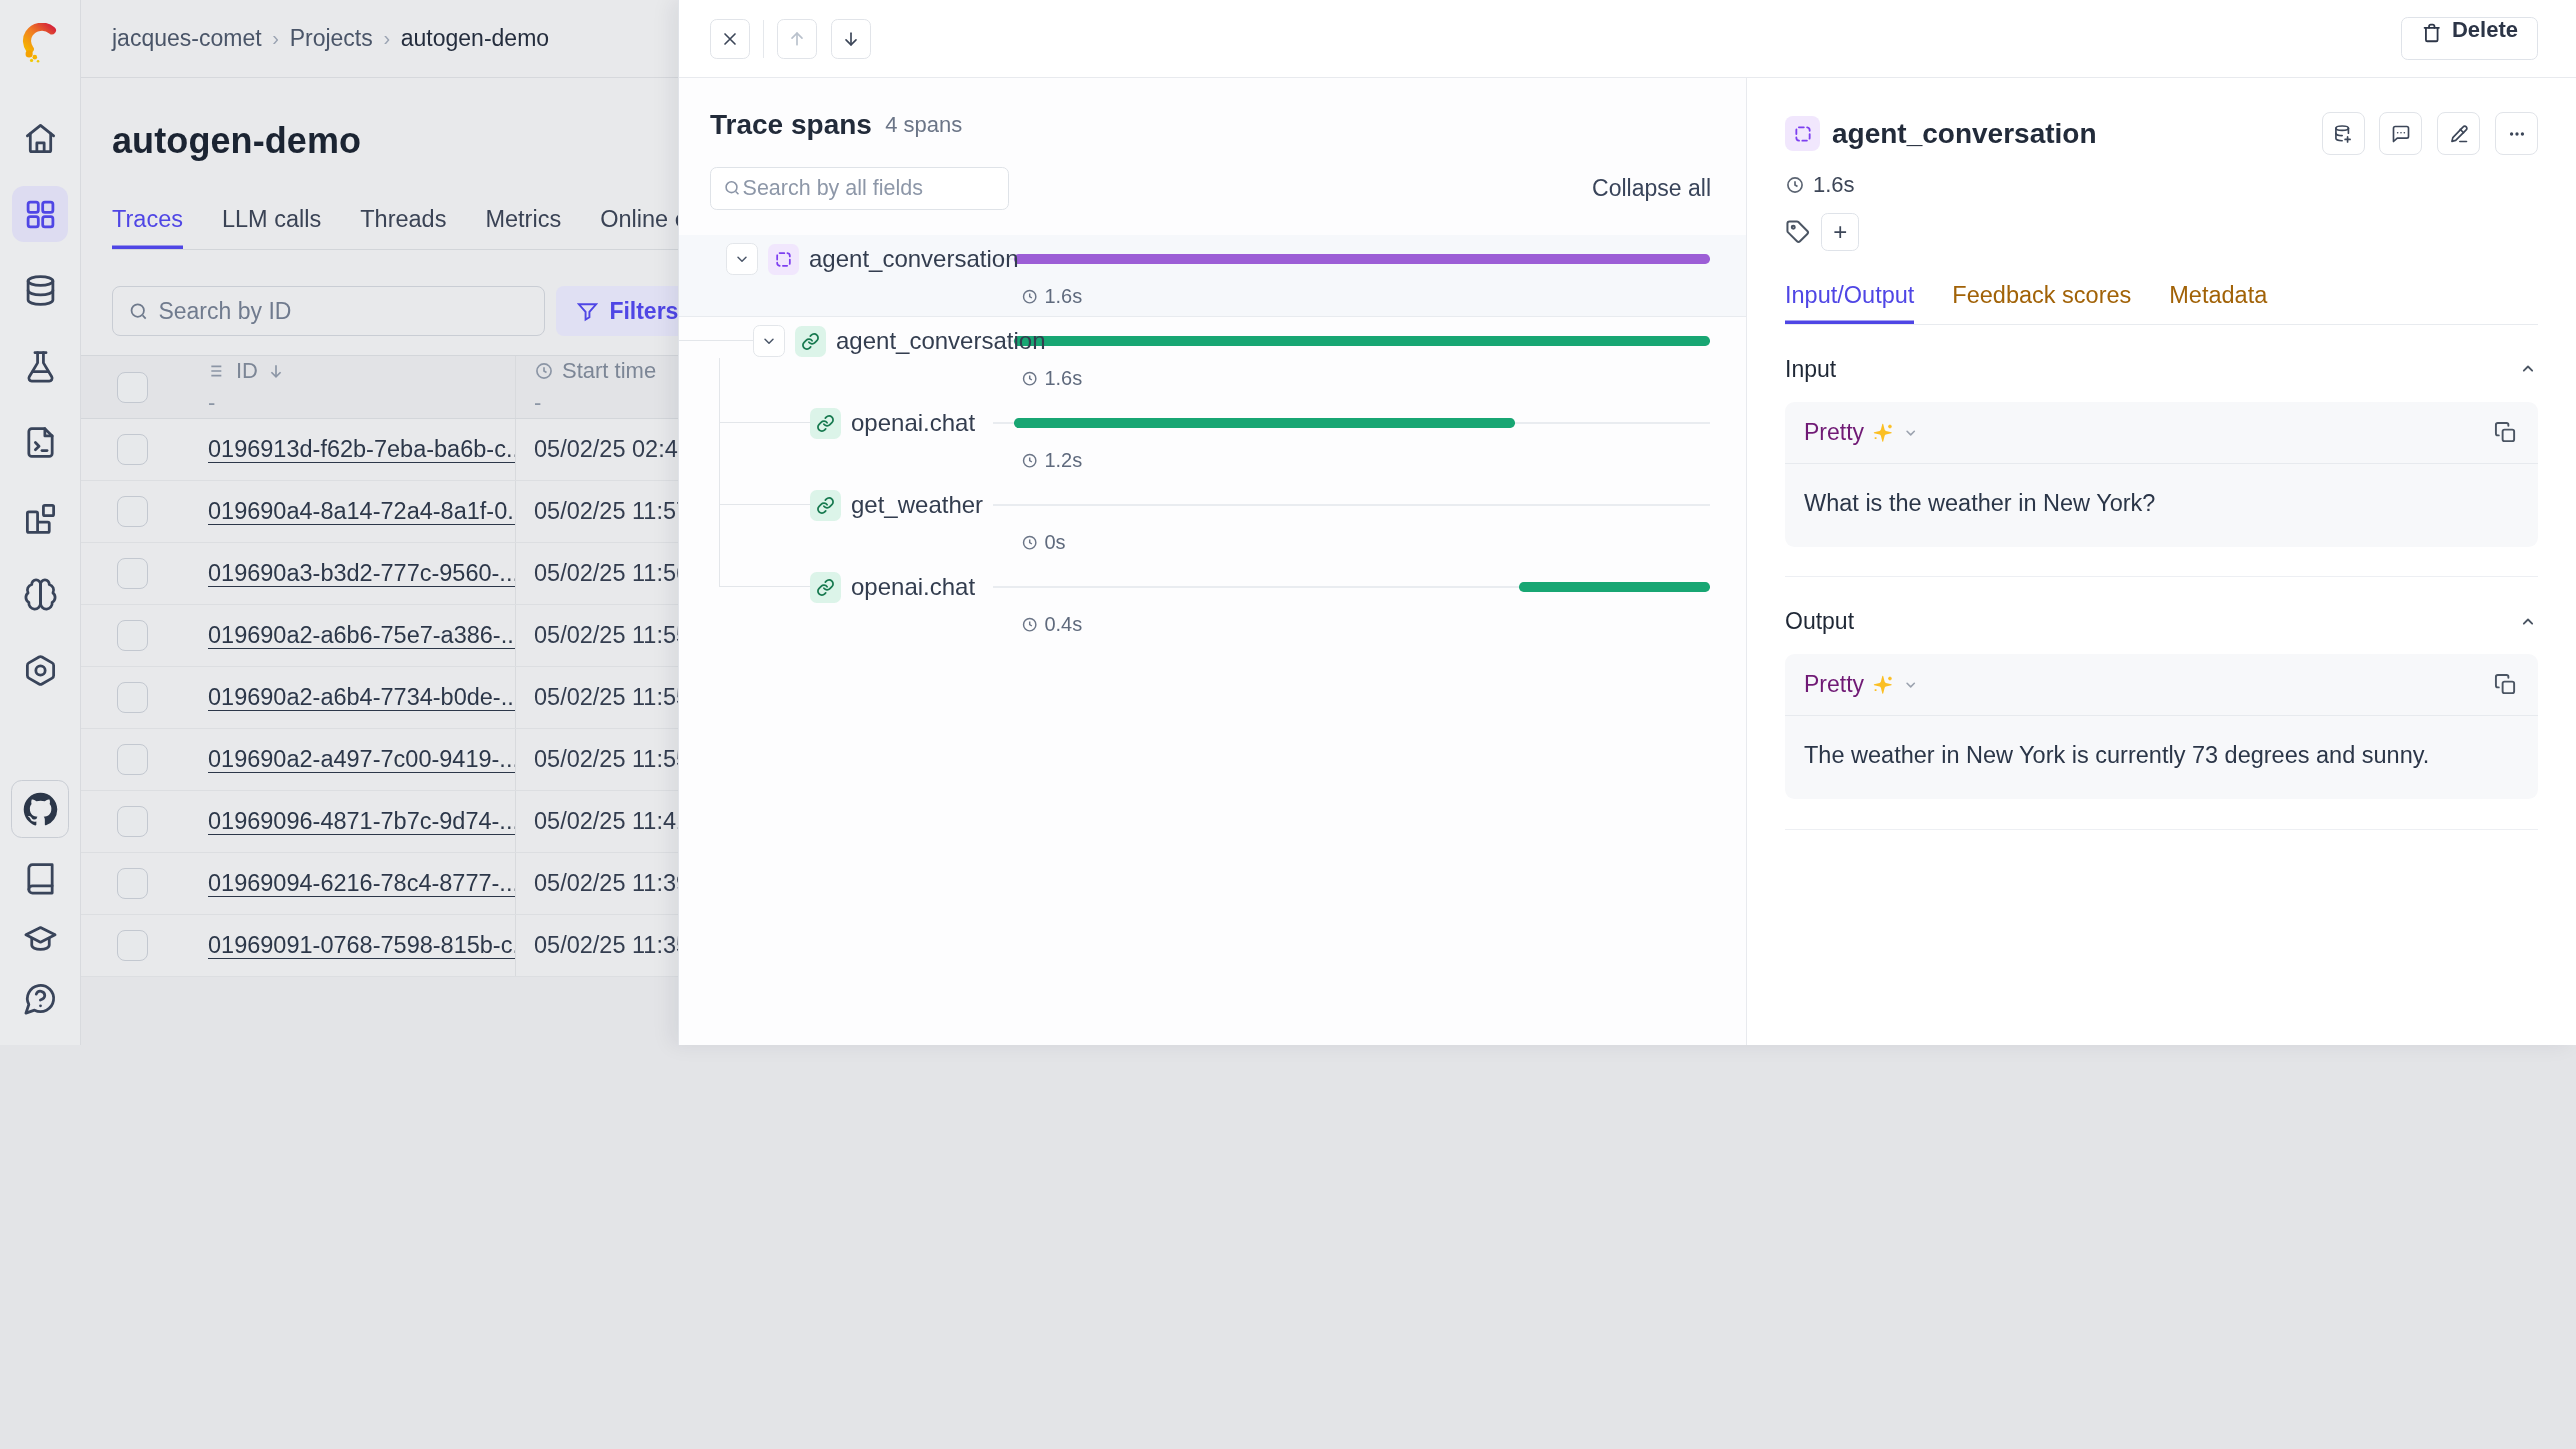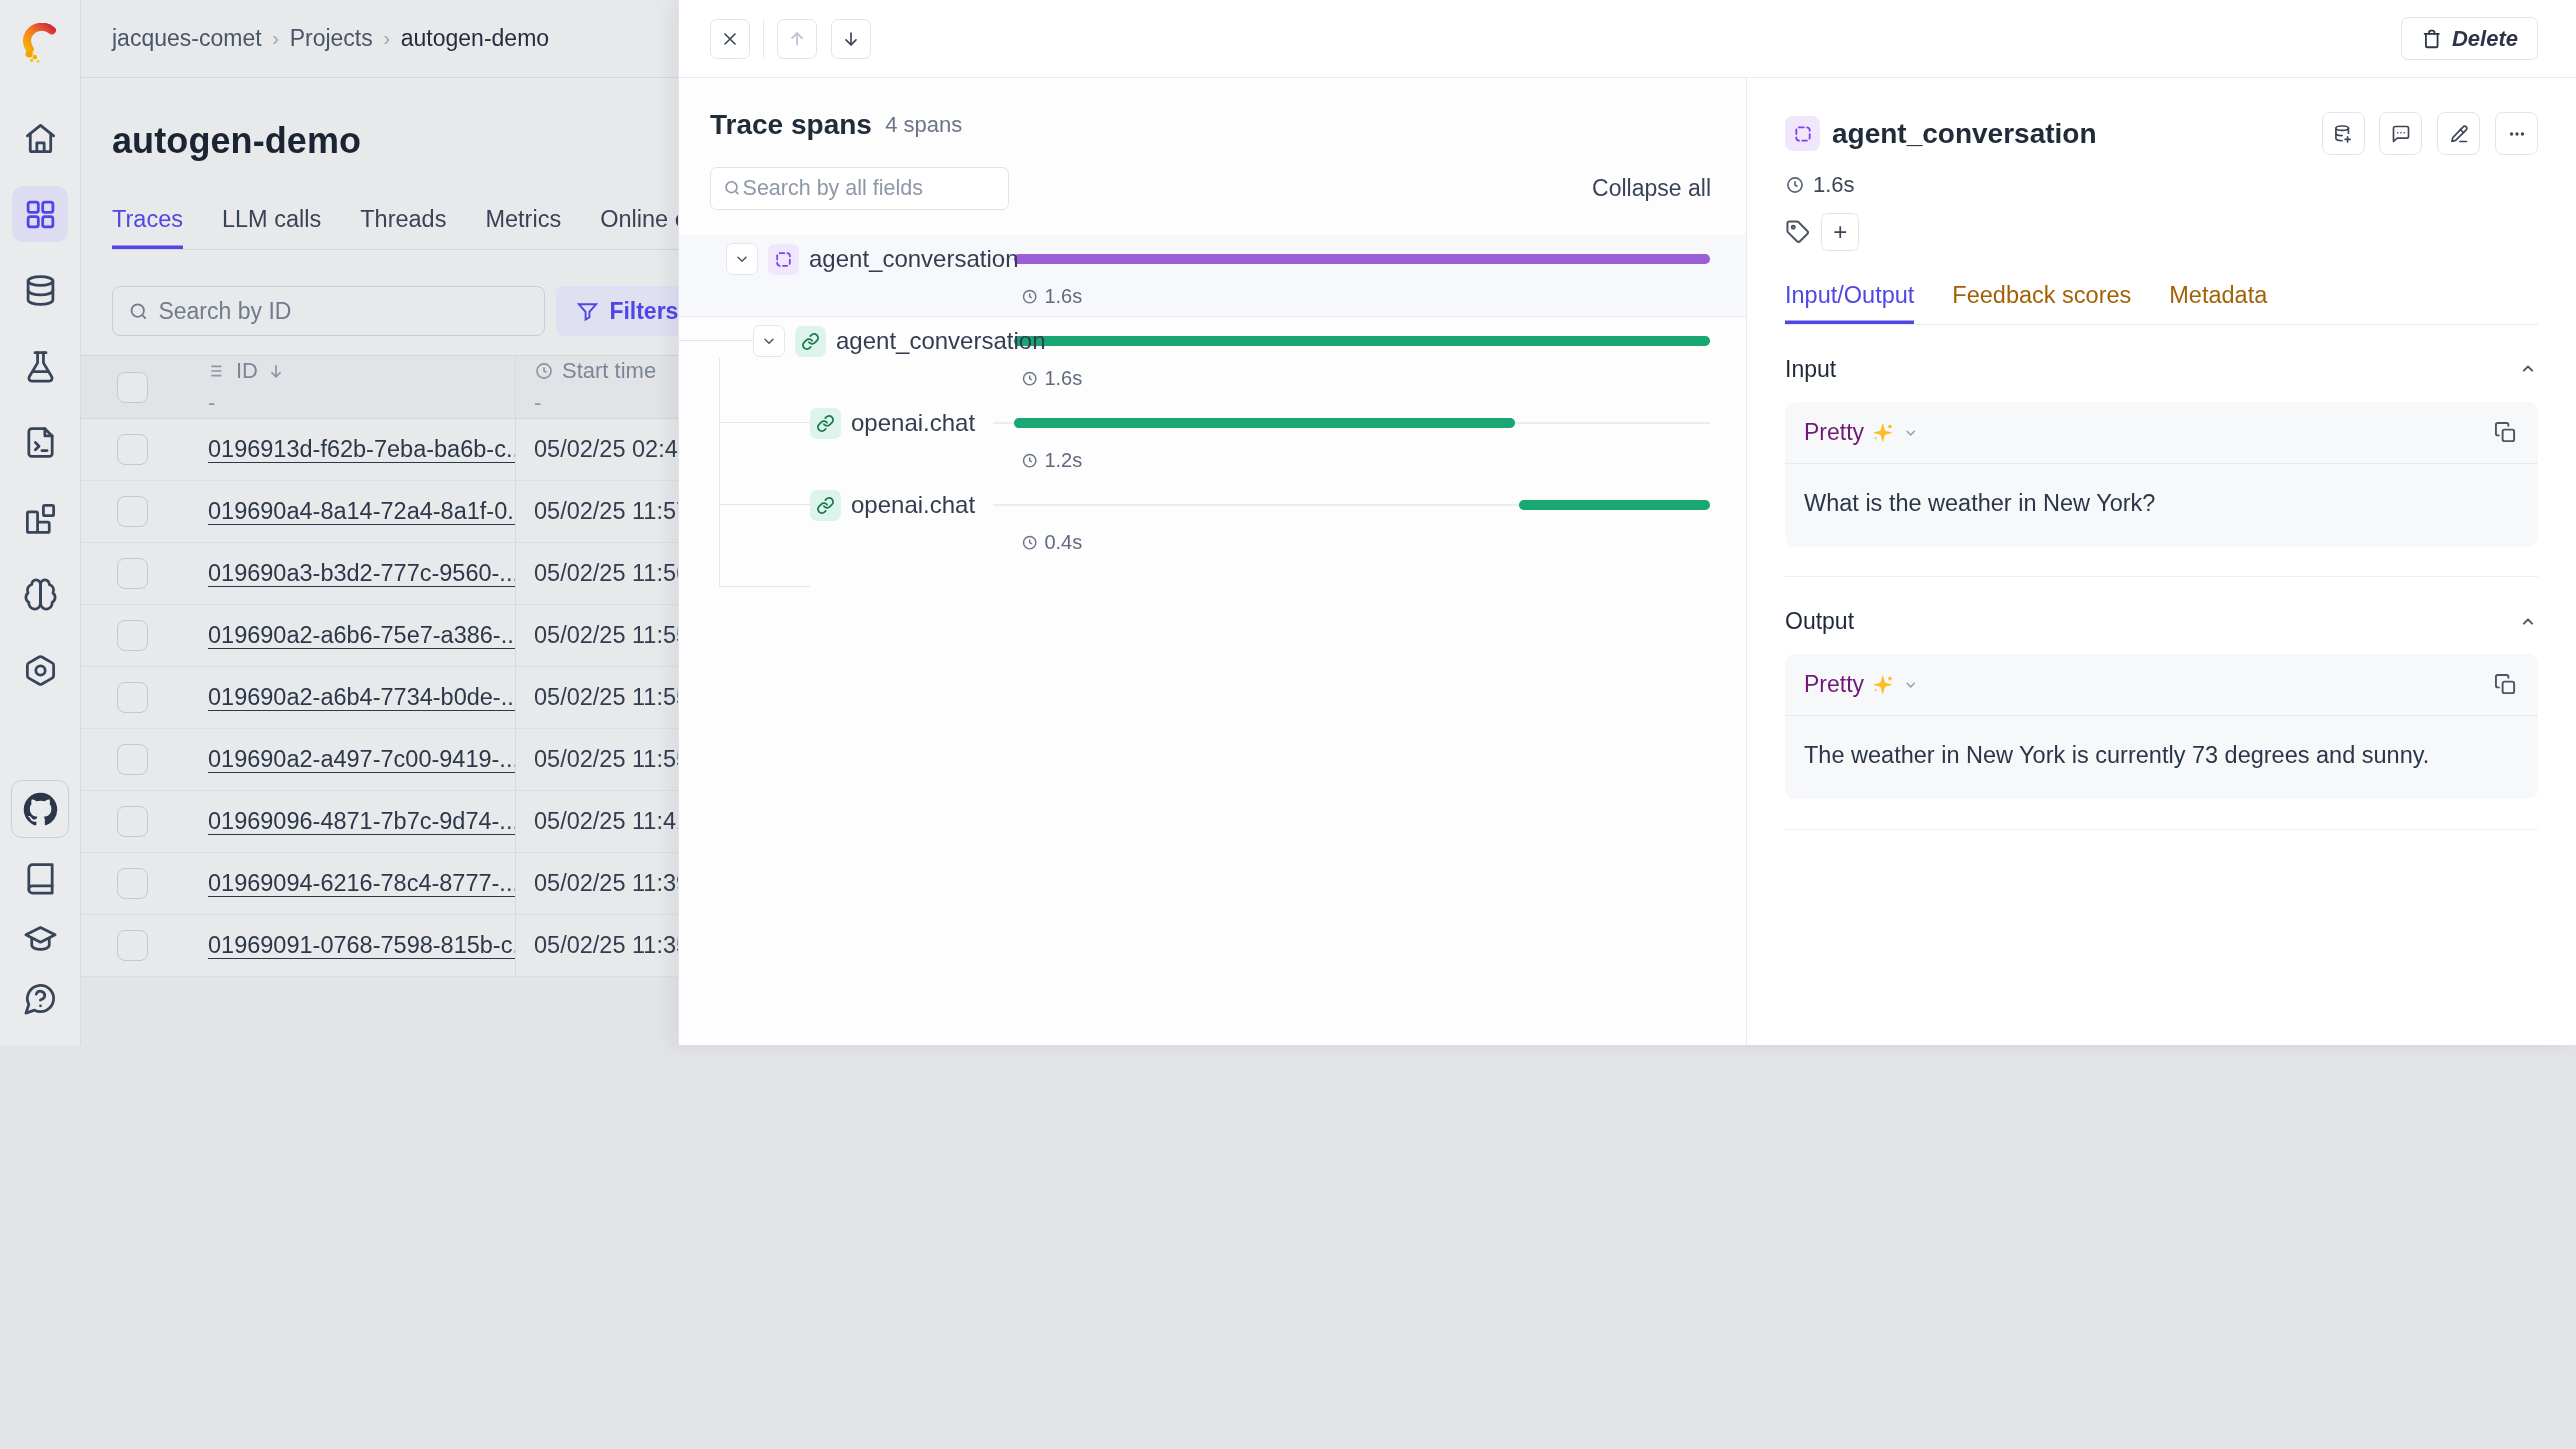--- a/index.html
+++ b/index.html
@@ -54,21 +54,21 @@
   .idlink { font-size:23.5px; color:#2c3749; text-decoration:underline; text-underline-offset:4.7px; cursor:pointer; }
   .sttext { font-size:23.5px; color:#333d4f; }
 
   
   .drawer { position:absolute; left:678px; top:0; right:0; height:100%; background:#fff; z-index:5; border-left:0.7px solid #e0e3e8; box-shadow:-6.7px 0 20px rgba(20,30,50,.07); display:flex; flex-direction:column; }
   .dtop { height:78px; border-bottom:0.7px solid #e8eaee; display:flex; align-items:center; padding:0 38px 0 31px; gap:13.4px; flex:none; }
   .iconbtn { width:40px; height:40px; border:0.7px solid #e1e4e9; border-radius:6.7px; background:#fff; display:flex; align-items:center; justify-content:center; cursor:pointer; }
   .iconbtn svg { width:20px; height:20px; stroke:#3c4658; stroke-width:2; fill:none; stroke-linecap:round; stroke-linejoin:round; }
   .iconbtn.disabled svg { stroke:#b9c1cc; }
   .vdiv { width:0.7px; height:38px; background:#e5e8ec; }
-  .delete-btn { margin-left:auto; height:43px; border:0.7px solid #dfe3e9; border-radius:6.7px; background:#fff; display:flex; align-items:center; gap:9.4px; padding:16px 19px; font-size:22px; font-weight:600; color:#2c3547; cursor:pointer;font-style:italic; }
+  .delete-btn { margin-left:auto; height:43px; border:0.7px solid #dfe3e9; border-radius:6.7px; background:#fff; display:flex; align-items:flex-end; gap:9.4px; padding:16px 19px; font-size:22px; font-weight:600; color:#2c3547; cursor:pointer; }
   .delete-btn svg { width:21.5px; height:21.5px; stroke:#2c3547; stroke-width:2; fill:none; stroke-linecap:round; stroke-linejoin:round; }
   .dbody { flex:1; display:flex; min-height:0; }
 
   
   .spanspanel { width:1067px; flex:none; position:relative; background:#fdfdfe; }
   .phead { margin:31px 35px 0 31px; display:flex; align-items:center; gap:13.4px; }
   .phead h2 { font-size:28px; font-weight:700; color:#222b3a; }
   .pcount { font-size:22px; color:#67718399; color:#6b7587; }
   .pcontrols { margin:25.5px 35px 0 31px; display:flex; align-items:center; }
   .psearch { width:299px; height:43px; border:0.7px solid #dfe3e8; border-radius:6.7px; display:flex; align-items:center; gap:1px; padding:0 12px; background:#fff; }
@@ -509,20 +509,39 @@
               </div>
             <div class="tdur">
                 <svg viewBox="0 0 24 24">
                   <circle cx="12" cy="12" r="8.5"></circle>
                   <path d="M12 7.5V12l3 1.8"></path>
                 </svg>
                 <span>1.2s</span>
               </div>
           </div>
 
+          <div class="trow lvl2">
+            <div class="tnameline">
+              <div class="ticon green">
+                  <svg viewBox="0 0 24 24">
+                    <path d="M10 13a5 5 0 0 0 7.54.54l2.5-2.5a5 5 0 1 0-7.07-7.07l-1.2 1.2"></path>
+                    <path d="M14 11a5 5 0 0 0-7.54-.54l-2.5 2.5a5 5 0 1 0 7.07 7.07l1.2-1.2"></path>
+                  </svg>
+                </div>
+              <span class="tname">get_weather</span>
+            </div>
+            <div class="track"></div>
+            <div class="tdur">
+                <svg viewBox="0 0 24 24">
+                  <circle cx="12" cy="12" r="8.5"></circle>
+                  <path d="M12 7.5V12l3 1.8"></path>
+                </svg>
+                <span>0s</span>
+              </div>
+          </div>
 
           <div class="trow lvl2">
             <div class="tnameline">
               <div class="ticon green">
                   <svg viewBox="0 0 24 24">
                     <path d="M10 13a5 5 0 0 0 7.54.54l2.5-2.5a5 5 0 1 0-7.07-7.07l-1.2 1.2"></path>
                     <path d="M14 11a5 5 0 0 0-7.54-.54l-2.5 2.5a5 5 0 1 0 7.07 7.07l1.2-1.2"></path>
                   </svg>
                 </div>
               <span class="tname">openai.chat</span>

